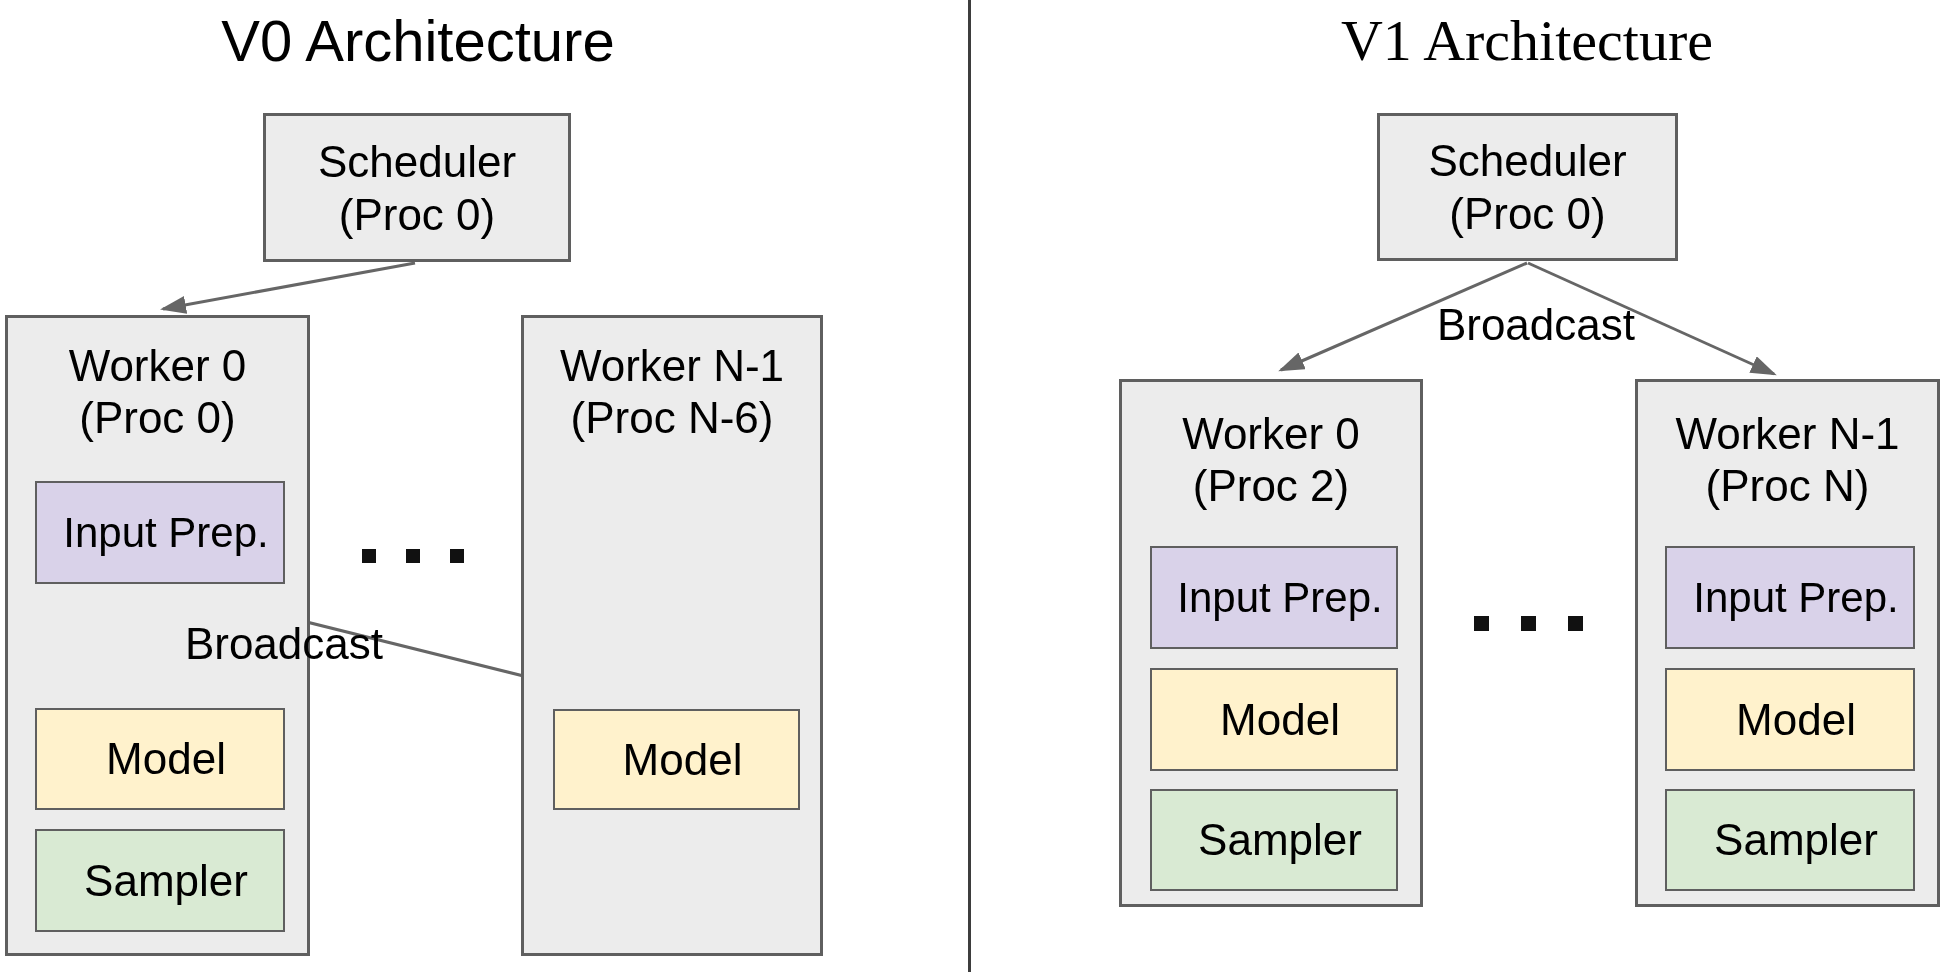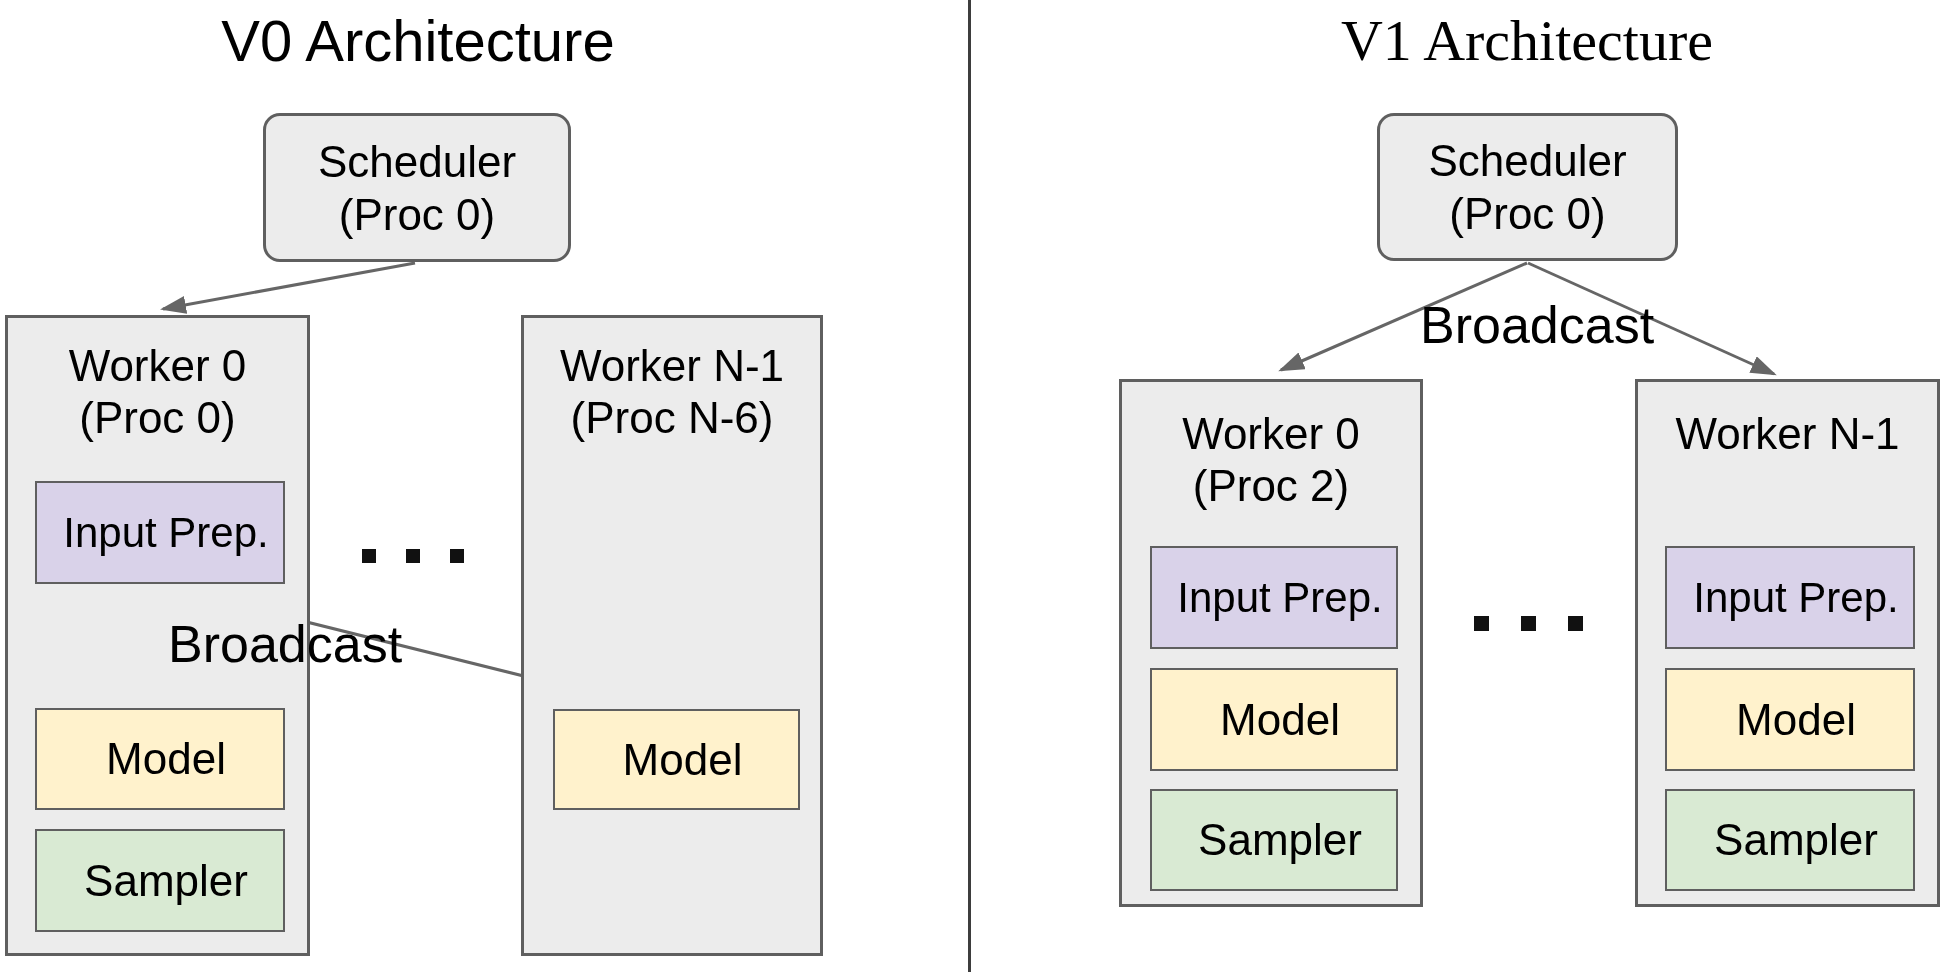--- a/index.html
+++ b/index.html
@@ -44,21 +44,20 @@
     border: 3px solid #5f5f5f;
   }
 
   .scheduler {
     display: flex;
     flex-direction: column;
     justify-content: center;
     text-align: center;
     font-size: 44px;
     line-height: 53px;
-    border-radius: 17px;
   }
 
   .worker-title {
     padding-top: 22px;
     text-align: center;
     font-size: 44px;
     line-height: 52px;
   }
   .worker-title.v1 { padding-top: 26px; }
 
@@ -76,21 +75,21 @@
   }
   .fill-lavender { background: #d9d2e9; }
   .fill-cream    { background: #fff2cc; }
   .fill-green    { background: #d9ead3; }
   .inner-box.small-text { font-size: 42px; }
 
   .broadcast-label {
     position: absolute;
     width: 215px;
     text-align: right;
-    font-size: 52px;
+    font-size: 44px;
     line-height: 42px;
     color: #000000;
     white-space: nowrap;
   }
 
   .dots {
     position: absolute;
     display: flex;
     align-items: center;
   }
@@ -184,19 +183,20 @@
 
   <div class="dots dots-v1" style="left:1474px; top:616px;" title=". . .">
     <span class="dot"></span>
     <span class="dot"></span>
     <span class="dot"></span>
   </div>
 
   <div class="gray-box" style="left:1635px; top:379px; width:305px; height:528px;">
     <div class="worker-title v1">
       <div>Worker N-1</div>
+      <div>(Proc N)</div>
     </div>
     <div class="inner-box fill-lavender small-text" style="left:27px; top:164px; width:250px; height:103px;">Input Prep.</div>
     <div class="inner-box fill-cream" style="left:27px; top:286px; width:250px; height:103px;">Model</div>
     <div class="inner-box fill-green" style="left:27px; top:407px; width:250px; height:102px;">Sampler</div>
   </div>
 
 </div>
 
 </body></html>

